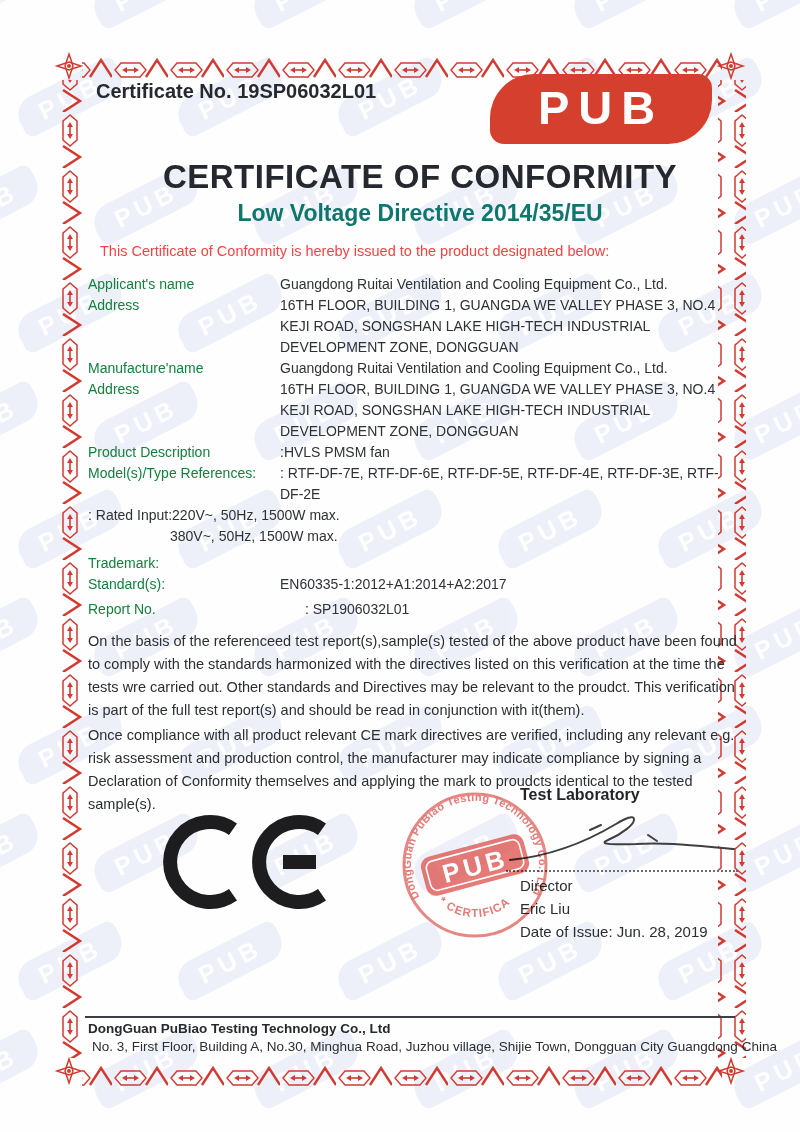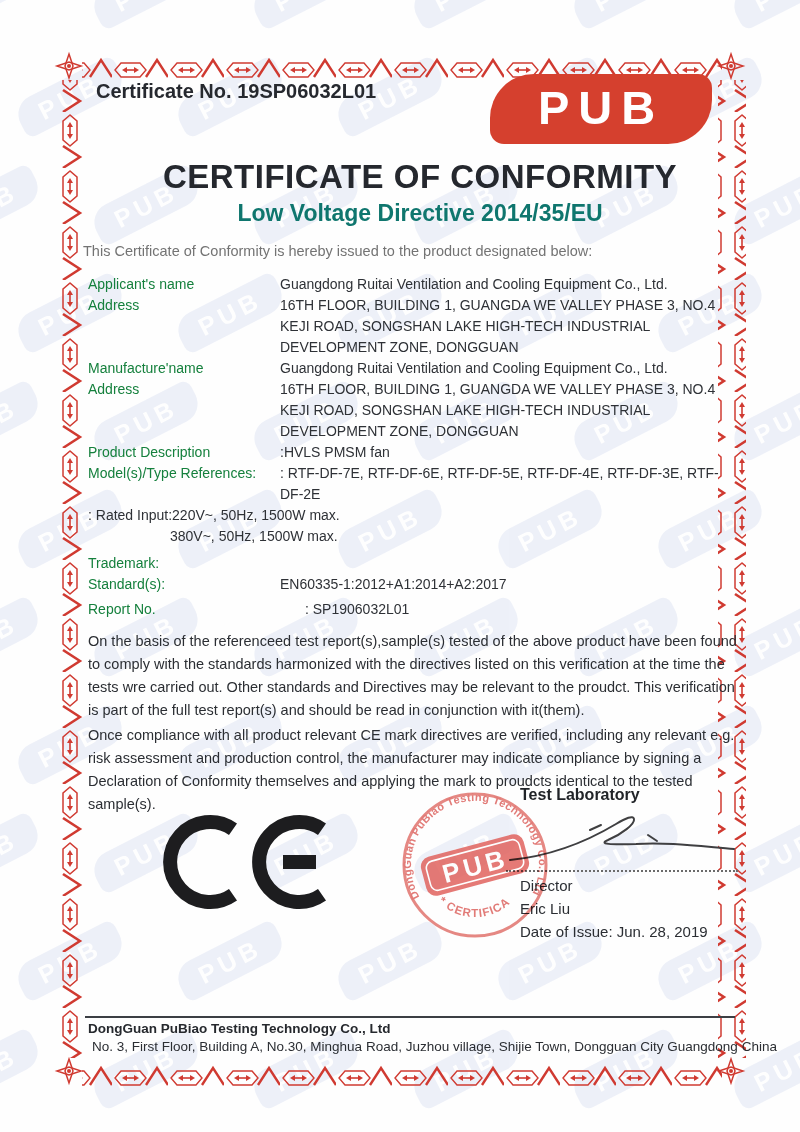--- a/index.html
+++ b/index.html
@@ -17,21 +17,21 @@
   .content{position:absolute;inset:0;z-index:2;}
   .cert-no{position:absolute;left:96px;top:80px;font-size:20px;font-weight:bold;color:#26292f;}
   .pub-logo{position:absolute;left:490px;top:74px;width:222px;height:70px;background:#d5402e;
       border-radius:44px 14px 44px 14px;display:flex;align-items:center;justify-content:center;}
   .pub-logo span{color:#fff;font-size:47px;font-weight:800;letter-spacing:9px;line-height:1;
       transform:translateY(-2px);}
   .title{position:absolute;left:100px;top:158px;width:640px;text-align:center;font-size:33px;
       font-weight:bold;color:#25282e;letter-spacing:.5px;}
   .subtitle{position:absolute;left:100px;top:200px;width:640px;text-align:center;font-size:23px;
       font-weight:bold;color:#0f766e;}
-  .intro{position:absolute;left:83px;top:243px;font-size:14.5px;color:#737373;}
+  .intro{position:absolute;left:100px;top:243px;font-size:14.5px;color:#ef4444;}
   .fields{position:absolute;left:88px;top:274px;width:652px;font-size:14px;line-height:21px;}
   .frow{display:flex;align-items:flex-start;}
   .lab{width:192px;font-weight:normal;color:#15803d;flex:0 0 192px;}
   .val{width:460px;color:#2e3136;}
   .indent{margin-left:82px;}
   .mt6{margin-top:6px;} .mt4{margin-top:4px;gap:25px;}
   .tm-logo{font-size:23px;font-weight:bold;font-style:italic;letter-spacing:.5px;}
   .tm-blue{color:#2e5db5;} .tm-red{color:#d23b31;}
   .paras{position:absolute;left:88px;top:630px;width:650px;font-size:14.5px;line-height:23px;color:#2b2e33;}
   .paras p{margin:0 0 2px 0;}

